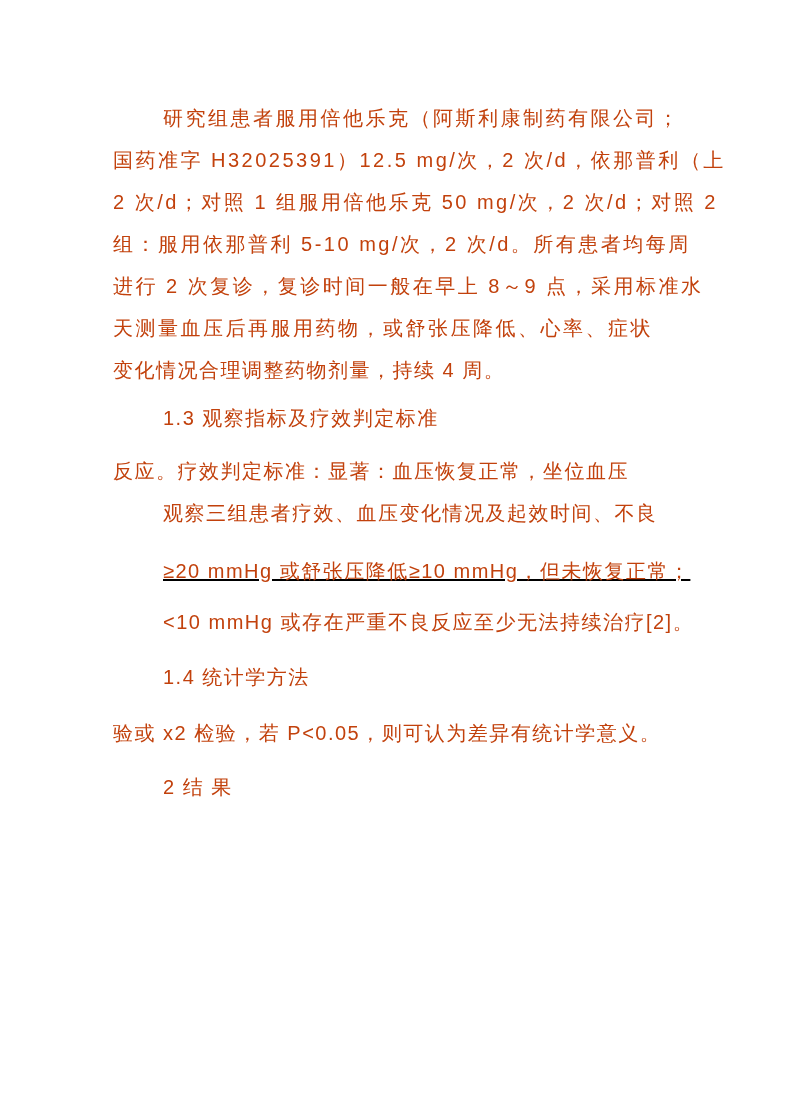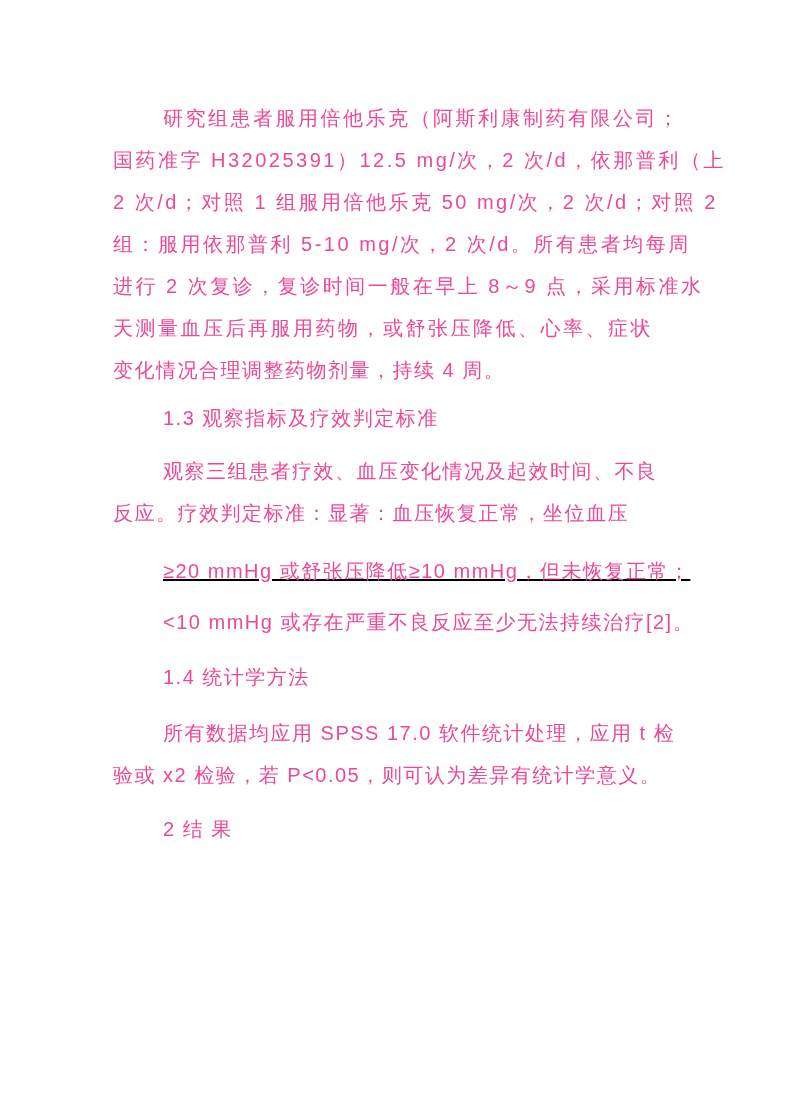--- a/index.html
+++ b/index.html
@@ -17,21 +17,21 @@
     left: 113px;
     top: 97px;
     width: 565px;
   }
   .line {
     height: 42px;
     line-height: 42px;
     font-size: 20px;
     white-space: nowrap;
     letter-spacing: 1.5px;
-    color: #ec4899;
+    color: #c2410c;
   }
   .j { letter-spacing: 2.5px; }       
   .indent { text-indent: 50px; }      
   .mt6  { margin-top: 6px; }
   .mt9  { margin-top: 9px; }
   .mt11 { margin-top: 11px; }
   .mt12 { margin-top: 12px; }
   .mt13 { margin-top: 13px; }
   .mt14 { margin-top: 14px; }
   .mt16 { margin-top: 16px; text-decoration: underline; }
@@ -50,38 +50,37 @@
       <div class="line j">进行 2 次复诊，复诊时间一般在早上 8～9 点，采用标准水</div>
       <div class="line j">天测量血压后再服用药物，或舒张压降低、心率、症状</div>
       <div class="line">变化情况合理调整药物剂量，持续 4 周。</div>
     </div>
 
     <div class="block mt6">
       <div class="line indent">1.3 观察指标及疗效判定标准</div>
     </div>
 
     <div class="block mt11">
+      <div class="line">反应。疗效判定标准：显著：血压恢复正常，坐位血压</div>
       <div class="line indent">观察三组患者疗效、血压变化情况及起效时间、不良</div>
-      <div class="line">反应。疗效判定标准：显著：血压恢复正常，坐位血压</div>
     </div>
 
     <div class="block mt16">
       <div class="line indent">≥20 mmHg 或舒张压降低≥10 mmHg，但未恢复正常；</div>
     </div>
 
     <div class="block mt9">
       <div class="line indent">&lt;10 mmHg 或存在严重不良反应至少无法持续治疗[2]。</div>
     </div>
 
     <div class="block mt13">
       <div class="line indent">1.4 统计学方法</div>
     </div>
 
     <div class="block mt14">
-      <div class="line indent">所有数据均应用 SPSS 17.0 软件统计处理，应用 t 检</div>
       <div class="line">验或 x2 检验，若 P&lt;0.05，则可认为差异有统计学意义。</div>
     </div>
 
     <div class="block mt12">
       <div class="line indent">2 结 果</div>
     </div>
 
   </div>
 </div>
 

